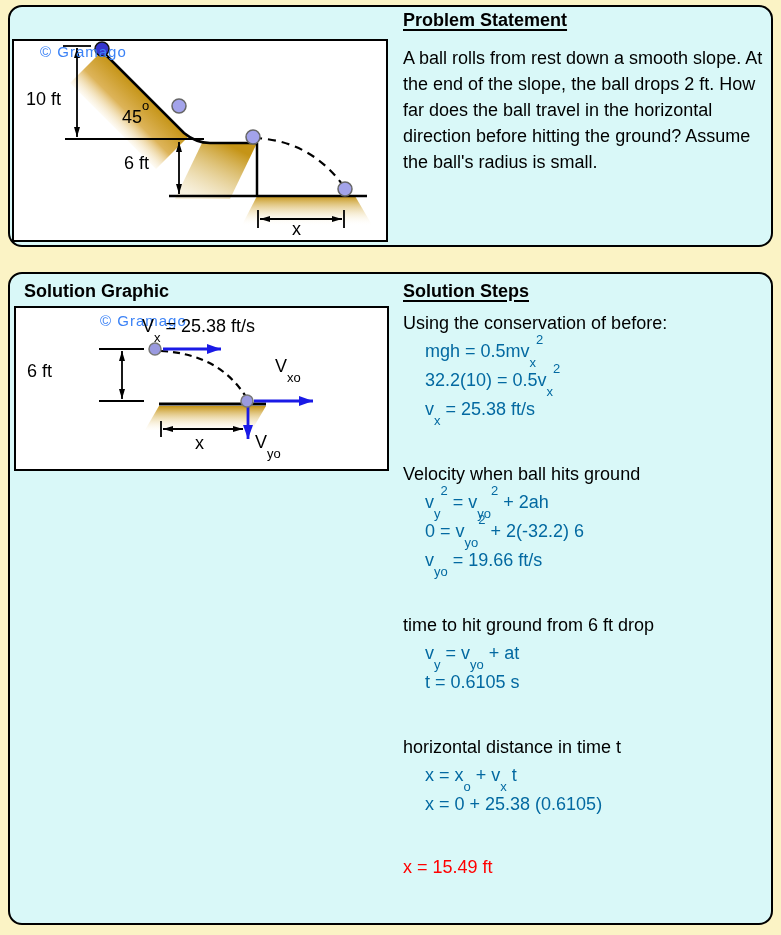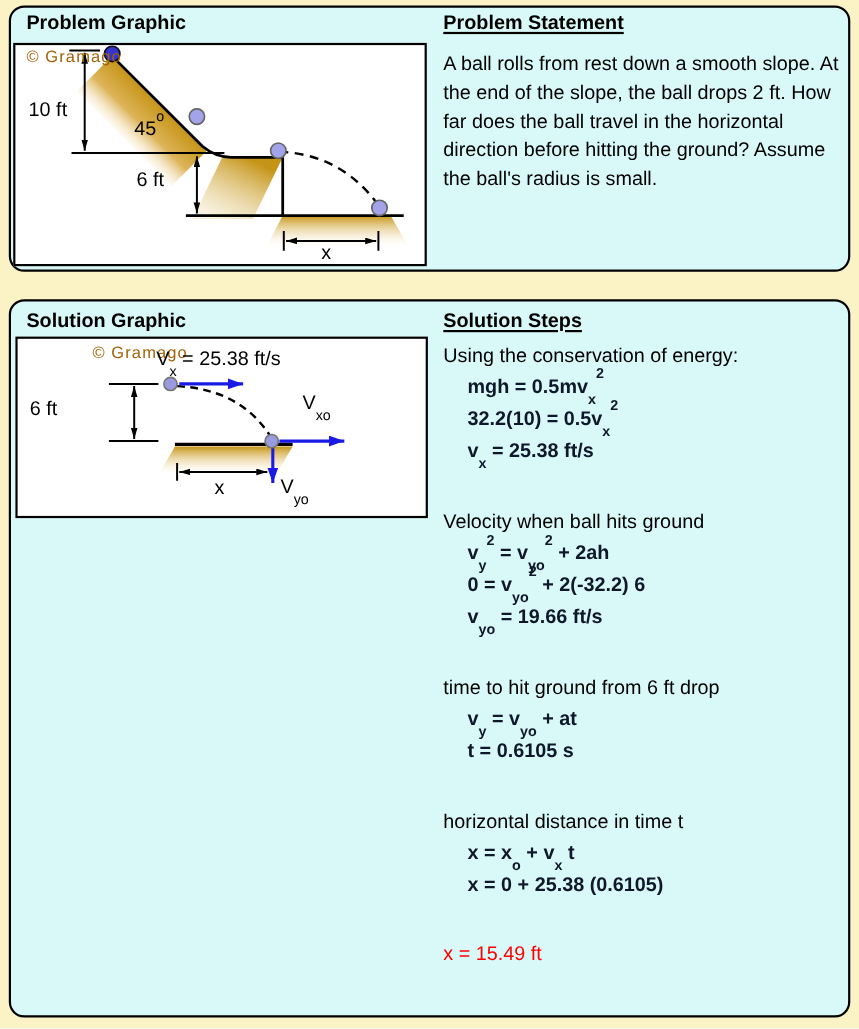--- a/index.html
+++ b/index.html
@@ -3,39 +3,38 @@
 <meta charset="utf-8">
 <style>
   html,body{margin:0;padding:0;}
   body{font-family:"Liberation Sans","DejaVu Sans",sans-serif;}
   #page{position:relative;width:781px;height:935px;background:#FBF3C5;overflow:hidden;}
   .panel{position:absolute;background:#D9F8F8;border:2px solid #000;border-radius:14px;box-sizing:border-box;}
   .panel-title{position:absolute;font-size:18px;font-weight:bold;color:#000;white-space:nowrap;}
   .underlined{text-decoration:underline;text-decoration-thickness:2px;text-underline-offset:3px;}
   .gbox{position:absolute;background:#fff;border:2px solid #000;box-sizing:border-box;}
   .glabel{position:absolute;font-size:18px;color:#000;white-space:nowrap;line-height:20px;}
-  .watermark{position:absolute;font-size:15px;color:#a16207;letter-spacing:1px;white-space:nowrap;}
+  .watermark{position:absolute;font-size:15px;color:#3b82f6;letter-spacing:1px;white-space:nowrap;margin-left:16px;}
   .statement{position:absolute;left:403px;top:45px;width:362px;font-size:18px;line-height:26px;color:#000;}
   .steps{position:absolute;left:403px;top:311px;width:366px;}
   .eq-section{margin-bottom:38px;}
   .eq-heading{font-size:18px;line-height:24px;margin-bottom:2px;color:#000;}
-  .eq-line{font-size:18px;line-height:29px;padding-left:22px;color:#0f172a;white-space:nowrap;font-weight:bold;}
+  .eq-line{font-size:18px;line-height:29px;padding-left:22px;color:#0369a1;white-space:nowrap;}
   .eq-line sub,.glabel sub{font-size:13px;position:relative;top:5px;line-height:0;}
   .eq-line sup,.glabel sup{font-size:13px;position:relative;top:-6px;line-height:0;}
   .result{margin-top:32px;font-size:18px;color:#FF0000;white-space:nowrap;}
   svg{position:absolute;left:0;top:0;}
 </style>
 </head>
 <body>
 
 <div id="page">
 
   <div class="panel" style="left:8px;top:5px;width:765px;height:242px;"></div>
 
-  <div class="panel-title" style="left:24px;top:10px;">Problem Graphic</div>
   <div class="panel-title underlined" style="left:403px;top:10px;">Problem Statement</div>
 
   <div class="gbox" style="left:12px;top:39px;width:376px;height:203px;">
     <svg width="372" height="199" viewBox="0 0 372 199">
       <defs>
         <linearGradient id="gradSlope" gradientUnits="userSpaceOnUse" x1="131" y1="53" x2="95" y2="89">
           <stop offset="0" stop-color="#C59416"></stop>
           <stop offset="0.5" stop-color="#DDB45A"></stop>
           <stop offset="1" stop-color="#FFF8E6" stop-opacity="0"></stop>
         </linearGradient>
@@ -133,21 +132,21 @@
     <div class="glabel" style="left:126px;top:8px;">V<sub>x</sub> = 25.38 ft/s</div>
     <div class="glabel" style="left:11px;top:53px;">6 ft</div>
     <div class="glabel" style="left:259px;top:48px;text-align:right;">V<sub>xo</sub></div>
     <div class="glabel" style="left:239px;top:124px;text-align:right;">V<sub>yo</sub></div>
     <div class="glabel" style="left:179px;top:125px;">x</div>
   </div>
 
   <div class="steps">
     <div>
         <div class="eq-section">
-          <div class="eq-heading">Using the conservation of energy:</div>
+          <div class="eq-heading">Using the conservation of before:</div>
           <div class="eq-line">mgh = 0.5mv<sub>x</sub><sup>2</sup></div>
           <div class="eq-line">32.2(10) = 0.5v<sub>x</sub><sup>2</sup></div>
           <div class="eq-line">v<sub>x</sub> = 25.38 ft/s</div>
         </div>
         <div class="eq-section">
           <div class="eq-heading">Velocity when ball hits ground</div>
           <div class="eq-line">v<sub>y</sub><sup>2</sup> = v<sub>yo</sub><sup>2</sup> + 2ah</div>
           <div class="eq-line">0 = v<sub>yo</sub><sup>2</sup> + 2(-32.2) 6</div>
           <div class="eq-line">v<sub>yo</sub> = 19.66 ft/s</div>
         </div>

